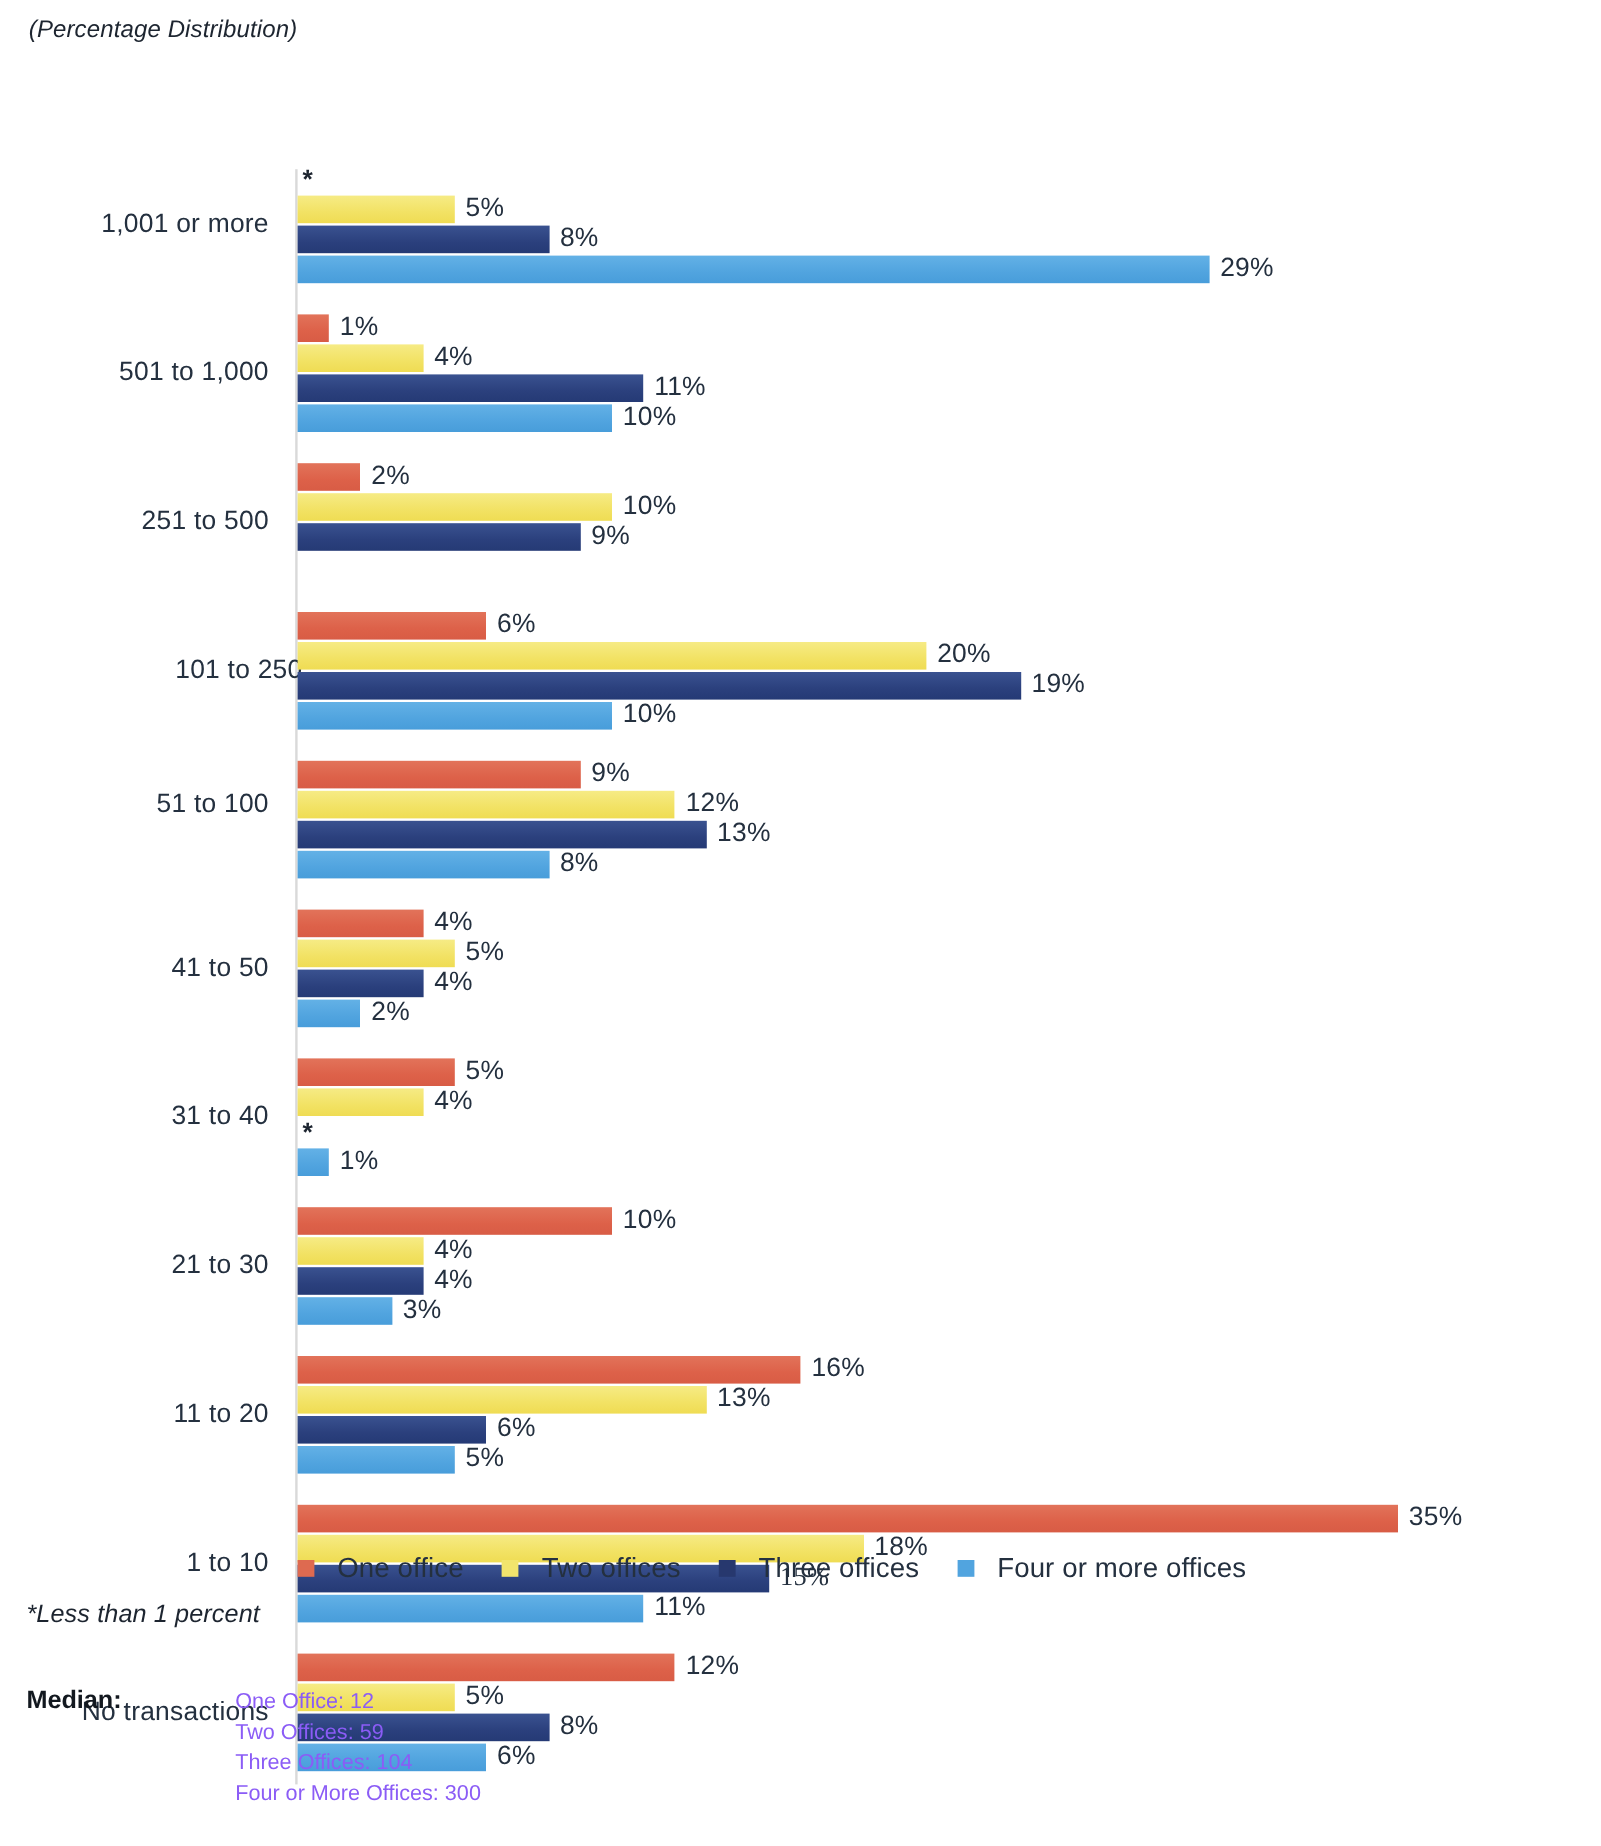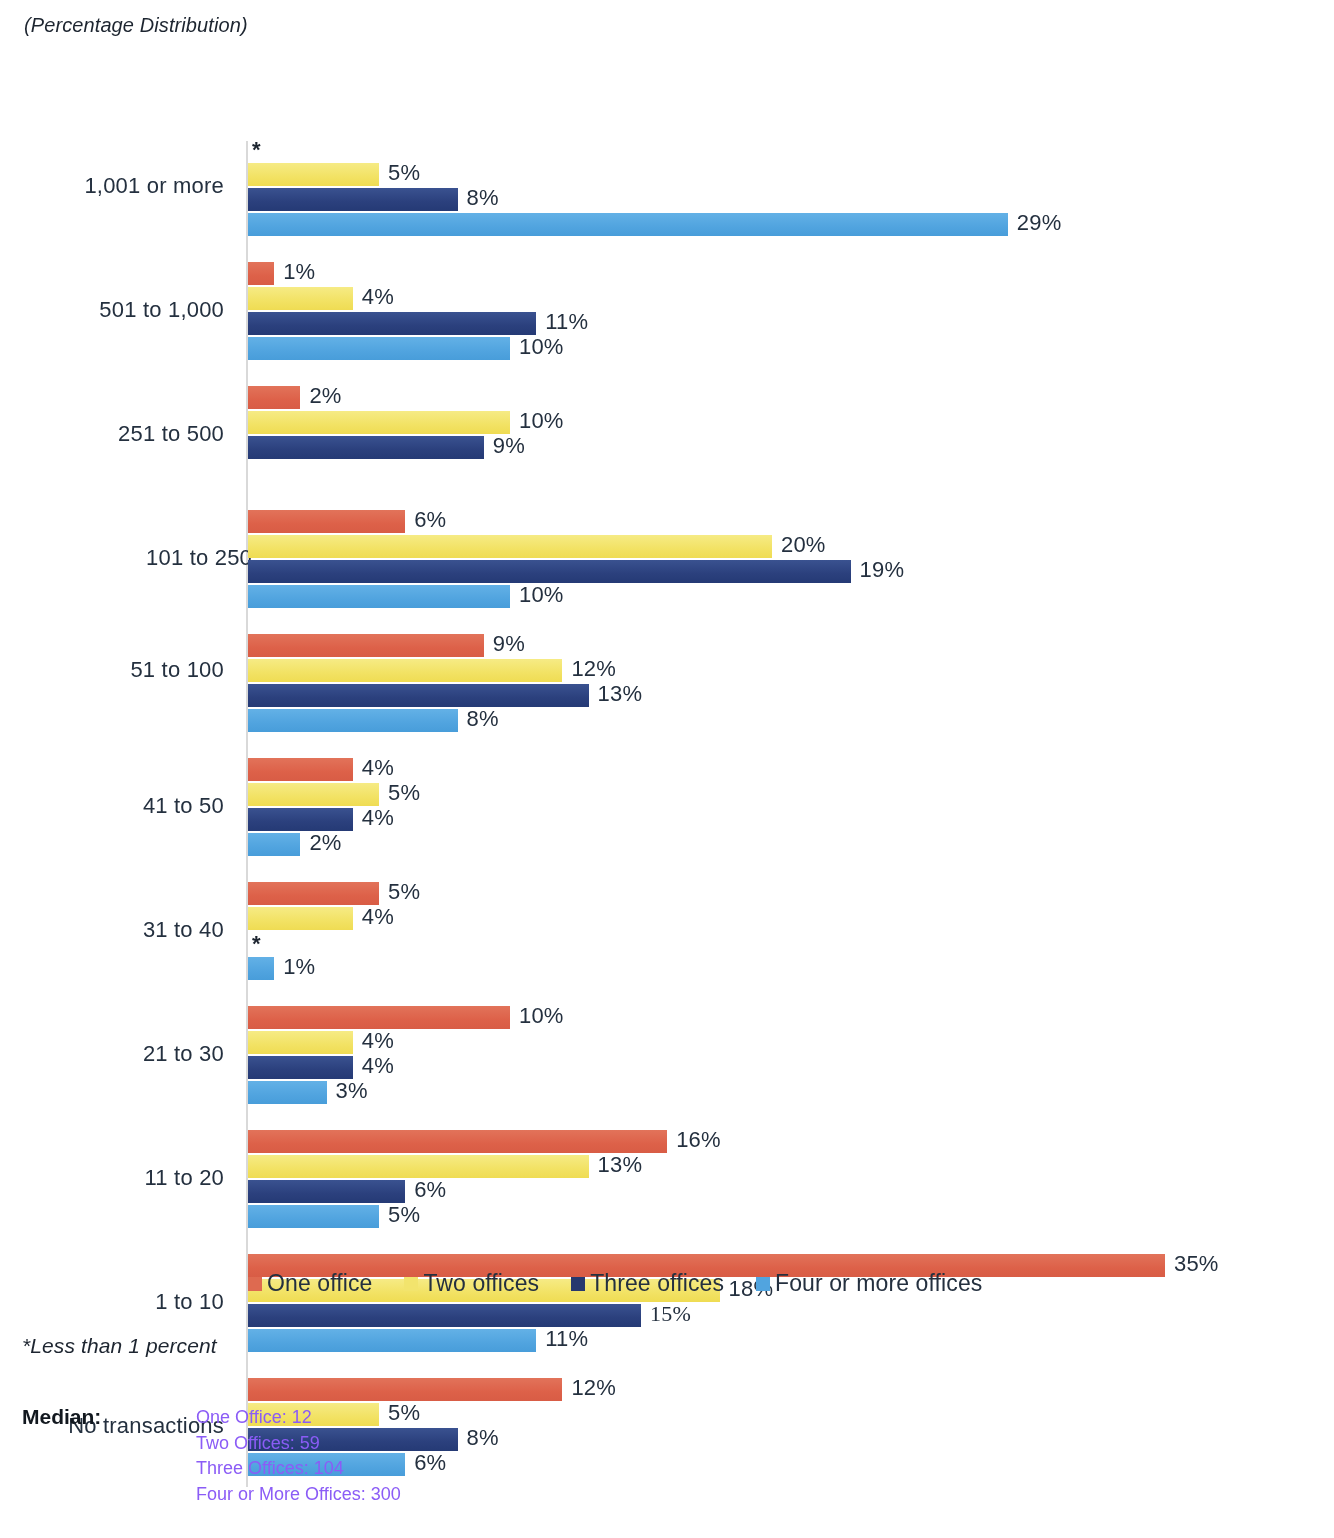--- a/index.html
+++ b/index.html
@@ -95,24 +95,25 @@
   #legend {
     position: absolute;
     left: 248px; top: 1270px;
     display: flex;
     align-items: center;
     gap: 32px;
   }
   .legend-item {
     display: flex;
     align-items: center;
-    gap: 5px;
+    gap: 19px;
     font-size: 23px;
     color: #24303f;
     letter-spacing: 0.1px;
+    margin-top: 23px;
   }
   .legend-swatch {
     width: 14px; height: 14px;
     display: inline-block;
     flex: 0 0 auto;
   }
   .legend-swatch.s0 { background: #de6a50; }
   .legend-swatch.s1 { background: #f2e46d; }
   .legend-swatch.s2 { background: #27386e; }
   .legend-swatch.s3 { background: #51a4df; }

